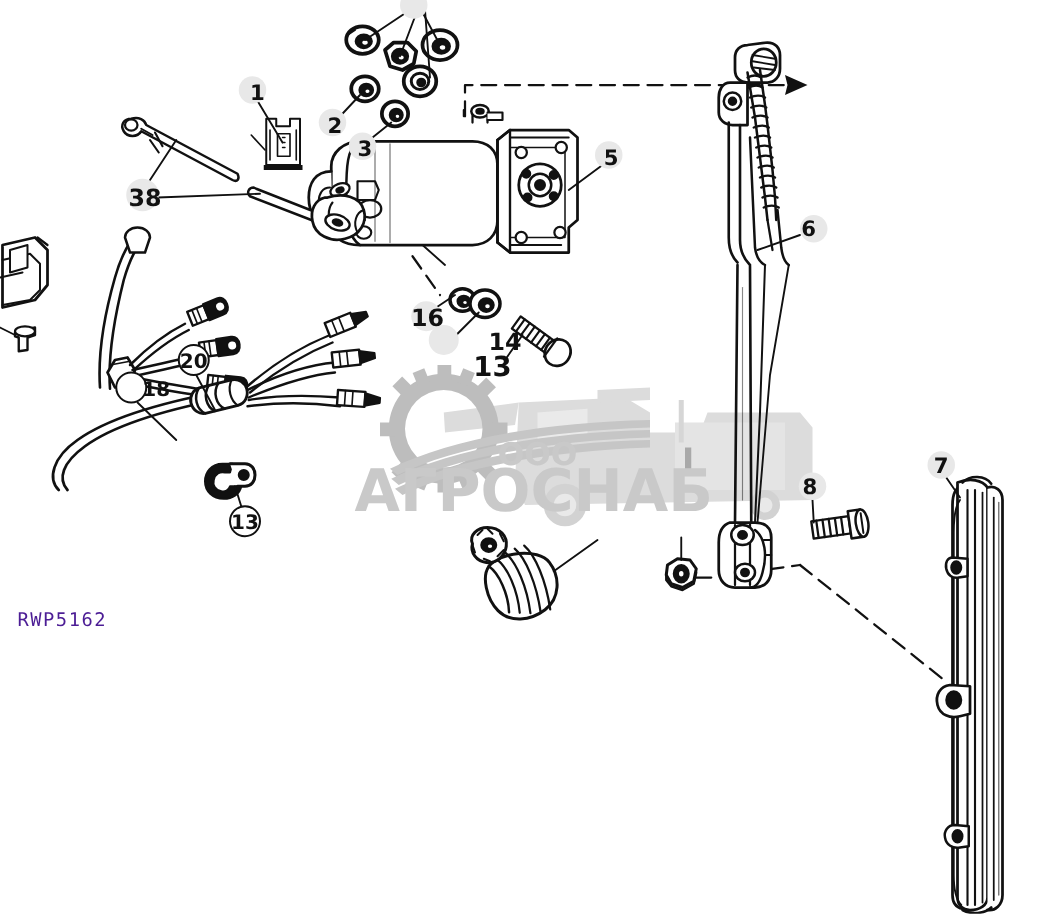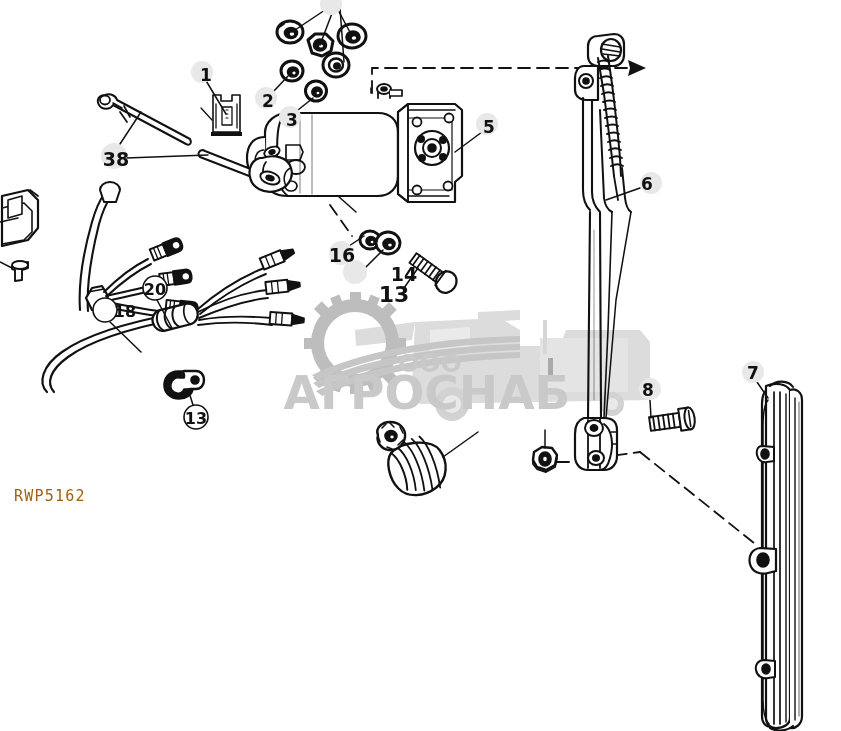--- a/index.html
+++ b/index.html
@@ -2,21 +2,21 @@
 <html><head>
 <meta charset="utf-8">
 <style>
   html,body{margin:0;padding:0;background:#ffffff;}
   body{width:841px;height:731px;overflow:hidden;font-family:"Liberation Sans",sans-serif;}
   #stage{position:relative;width:841px;height:731px;background:#fff;}
   #art{position:absolute;left:0;top:0;width:841px;height:731px;}
   .plate-code{
     position:absolute;left:14px;top:487px;
     font-family:"DejaVu Sans Mono","Liberation Mono",monospace;
-    font-size:15px;letter-spacing:1.2px;color:#a16207;white-space:nowrap;
+    font-size:15px;letter-spacing:1.2px;color:#4c1d95;white-space:nowrap;
   }
   .wm-text{
     font-family:"DejaVu Sans","Liberation Sans",sans-serif;
     font-weight:700;color:#c9c9c9;white-space:nowrap;
   }
   .callout-num{
     position:absolute;
     font-family:"DejaVu Sans","Liberation Sans",sans-serif;
     font-size:17px;font-weight:700;color:#111;
     transform:translate(-50%,-50%);

